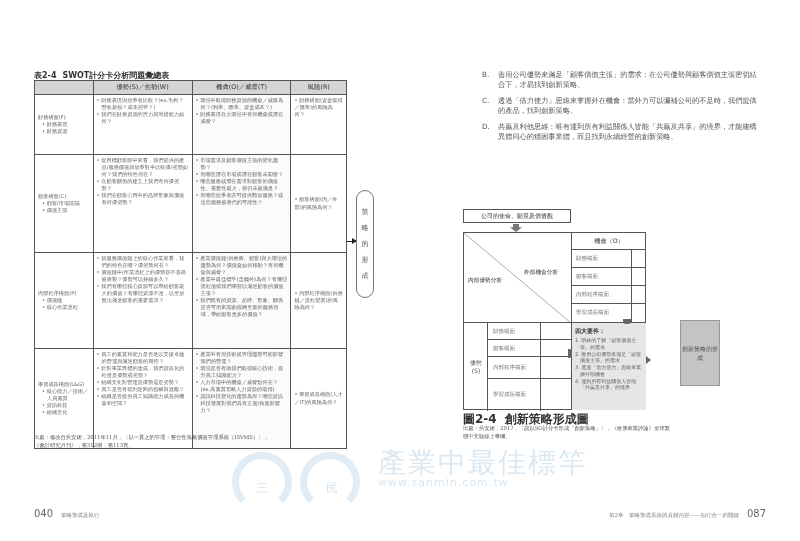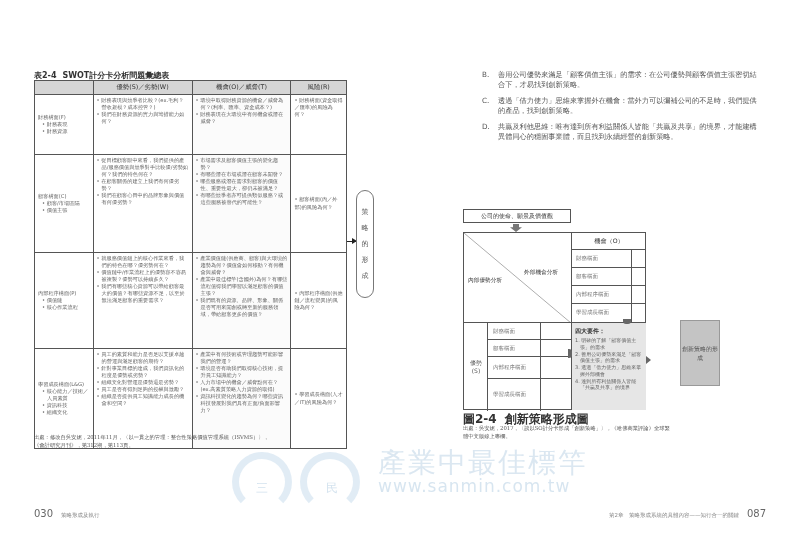--- a/index.html
+++ b/index.html
@@ -63,21 +63,21 @@
   .result-box { position: absolute; left: 680px; top: 320px; width: 40px; height: 66px; background: #c4c4c4; border: 1px solid #999; font-size: 6px; color: #555; display: flex; align-items: center; justify-content: center; text-align: center; line-height: 1.5; }
 
   .fig-caption { position: absolute; left: 463px; top: 411px; font-size: 12px; font-weight: bold; color: #333; }
   .fig-caption .num { margin-right: 8px; }
   .src-right { position: absolute; left: 463px; top: 425px; width: 275px; font-family: "DejaVu Serif", serif; font-size: 5.3px; color: #555; line-height: 1.5; }
 
   .folio-right { position: absolute; right: 34px; top: 508px; font-size: 10px; color: #666; }
   .folio-right .chap { font-size: 5.5px; margin-right: 8px; color: #888; }
   .wm-arc { position: absolute; width: 60px; height: 60px; border-radius: 50%; border: 7px solid rgba(120,170,210,0.22); border-bottom-color: transparent; border-right-color: rgba(120,170,210,0.22); }
   .wm-text { position: absolute; left: 378px; top: 444px; font-family: "DejaVu Serif", serif; font-size: 28px; color: rgba(110,160,200,0.25); letter-spacing: 2px; }
-  .wm-url { position: absolute; left: 378px; top: 476px; font-size: 17px; color: rgba(110,160,200,0.28); letter-spacing: 1px; }
+  .wm-url { position: absolute; left: 378px; top: 476px; font-size: 11px; color: rgba(110,160,200,0.28); letter-spacing: 1px; }
 </style>
 </head>
 <body>
 
 <div class="page left">
   <div class="tbl-title">
     <span class="num">表2-4</span><span>SWOT計分卡分析問題彙總表</span>
   </div>
 
   <table class="swot">
@@ -181,21 +181,21 @@
     <span>形</span>
     <span>成</span>
   </div>
 
   <div class="src-left">
     <div>出處：修改自吳安妮，2011年11月，〈以一貫之的管理：整合性策略價值管理系統（ISVMS）〉，</div>
     <div>《會計研究月刊》，第312期，第113頁。</div>
   </div>
 
   <div class="folio-left">
-    <span>030</span><span class="chap">策略形成及執行</span>
+    <span>040</span><span class="chap">策略形成及執行</span>
   </div>
 </div>
 
 <div>
   <div class="wm-arc" style="left:232px; top:452px;"></div>
   <div class="wm-arc" style="left:300px; top:452px;"></div>
   <div style="position:absolute; left:256px; top:480px; font-size:12px; color:rgba(110,160,200,0.3);">三</div>
   <div style="position:absolute; left:326px; top:480px; font-size:12px; color:rgba(110,160,200,0.3);">民</div>
   <div class="wm-text">產業中最佳標竿</div>
   <div class="wm-url">www.sanmin.com.tw</div>

